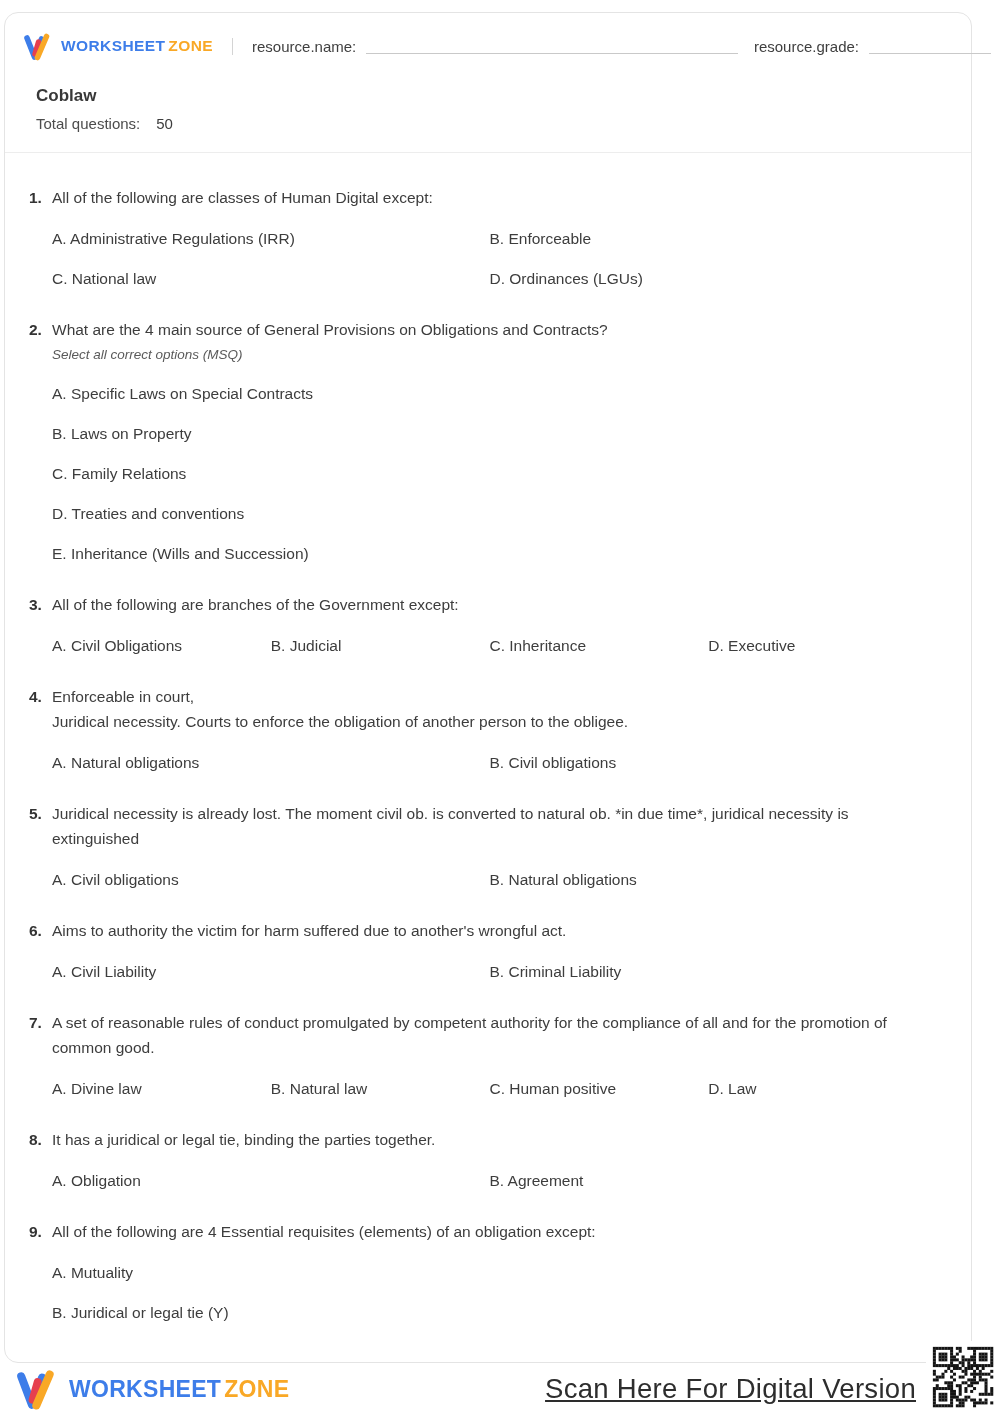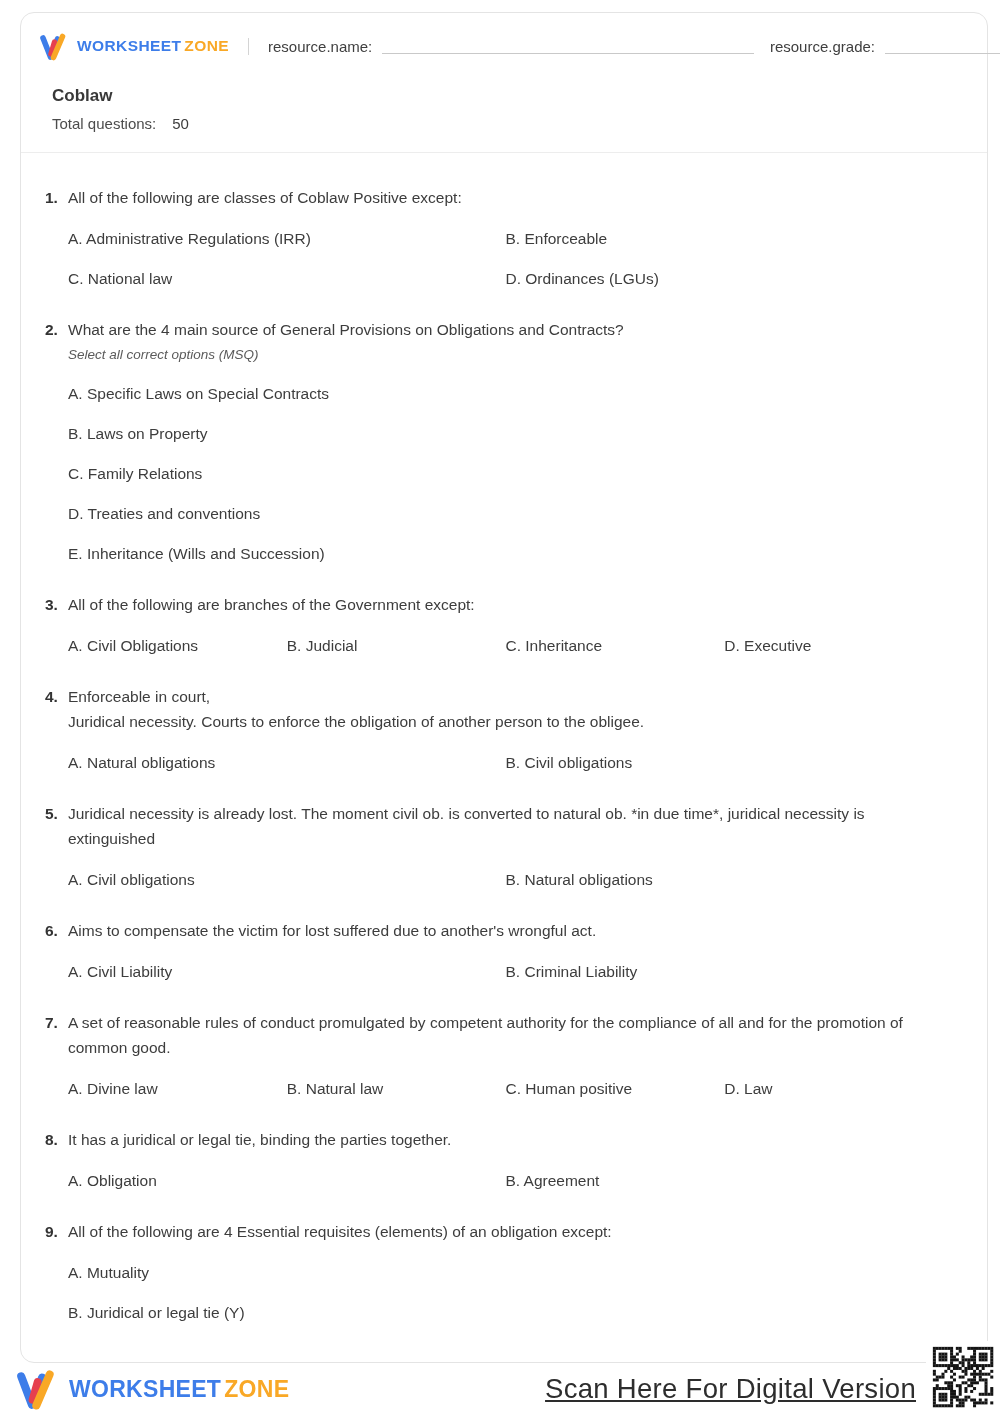--- a/index.html
+++ b/index.html
@@ -6,21 +6,21 @@
   html,body { background:#fff; }
   body {
     width:1000px; height:1414px; position:relative; overflow:hidden;
     font-family:"Liberation Sans", sans-serif; color:#3d3d3d;
   }
   :root {
     --brand-blue:#3d7de9; --brand-orange:#f9a826; --brand-red:#e6404f;
     --line:#c9c9c9; --card-border:#e4e4e4; --divider:#ededed;
   }
   .card {
-    position:absolute; left:20px; top:12px; width:968px; height:1351px;
+    position:absolute; left:4px; top:12px; width:968px; height:1351px;
     background:#fff; border:1px solid var(--card-border); border-radius:14px;
   }
   
   .card-header { padding:16px 20px 20px 18px; border-bottom:1px solid var(--divider); }
   .brand-row { display:flex; align-items:center; height:34px; position:relative; }
   .logo { display:flex; align-items:center; }
   .logo svg { display:block; }
   .wordmark { font-weight:700; font-size:15.5px; letter-spacing:.4px; margin-left:8px; white-space:nowrap; }
   .wordmark .w1 { color:var(--brand-blue); }
   .wordmark .w2 { color:var(--brand-orange); margin-left:3px; }
@@ -85,21 +85,21 @@
     <div class="title-block">
       <div class="ws-title">Coblaw</div>
       <div class="ws-total"><span>Total questions:</span><span class="val">50</span></div>
     </div>
   </div>
 
   <div class="questions" id="questions">
       <div class="q">
         <div class="q-row">
           <span class="q-num">1.</span>
-          <div class="q-text">All of the following are classes of Coblaw Positive except:</div>
+          <div class="q-text">All of the following are classes of Human Digital except:</div>
         </div>
         <div class="options cols2">
           <div class="option">A. Administrative Regulations (IRR)</div>
           <div class="option">B. Enforceable</div>
           <div class="option">C. National law</div>
           <div class="option">D. Ordinances (LGUs)</div>
         </div>
       </div>
       <div class="q">
         <div class="q-row">
@@ -144,21 +144,21 @@
           <div class="q-text">Juridical necessity is already lost. The moment civil ob. is converted to natural ob. *in due time*, juridical necessity is extinguished</div>
         </div>
         <div class="options cols2">
           <div class="option">A. Civil obligations</div>
           <div class="option">B. Natural obligations</div>
         </div>
       </div>
       <div class="q">
         <div class="q-row">
           <span class="q-num">6.</span>
-          <div class="q-text">Aims to compensate the victim for lost suffered due to another's wrongful act.</div>
+          <div class="q-text">Aims to authority the victim for harm suffered due to another's wrongful act.</div>
         </div>
         <div class="options cols2">
           <div class="option">A. Civil Liability</div>
           <div class="option">B. Criminal Liability</div>
         </div>
       </div>
       <div class="q">
         <div class="q-row">
           <span class="q-num">7.</span>
           <div class="q-text">A set of reasonable rules of conduct promulgated by competent authority for the compliance of all and for the promotion of common good.</div>

